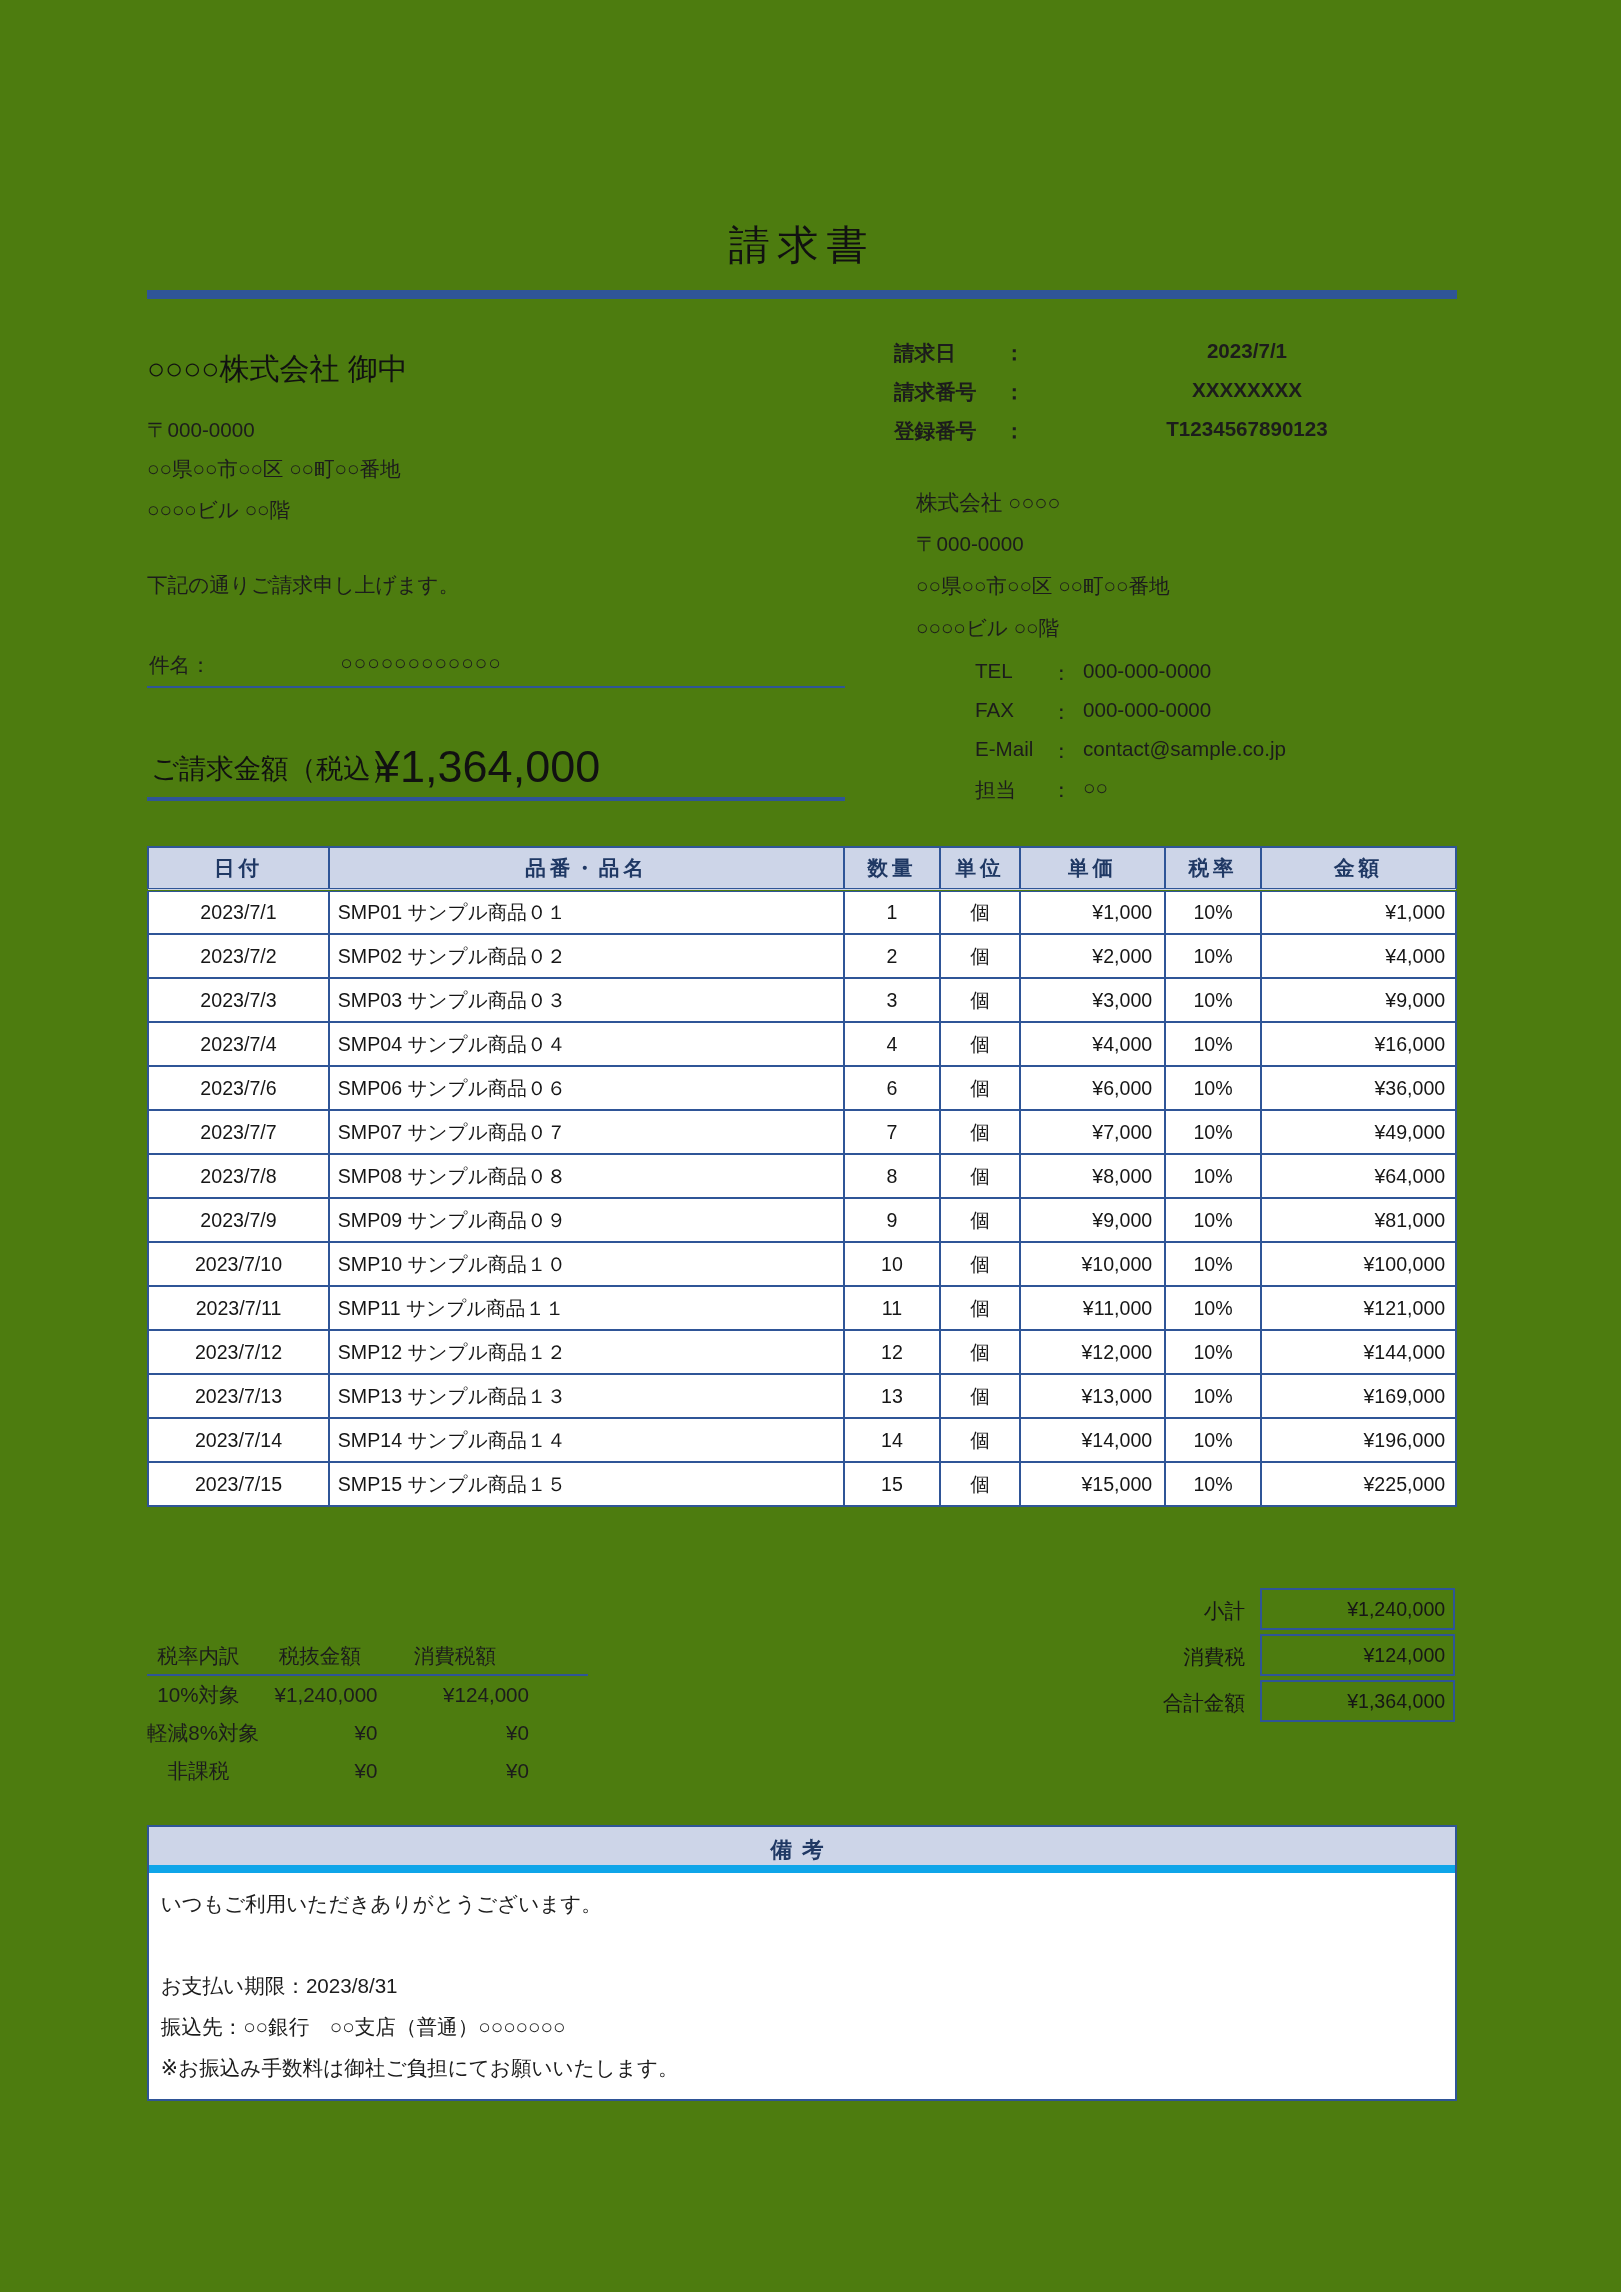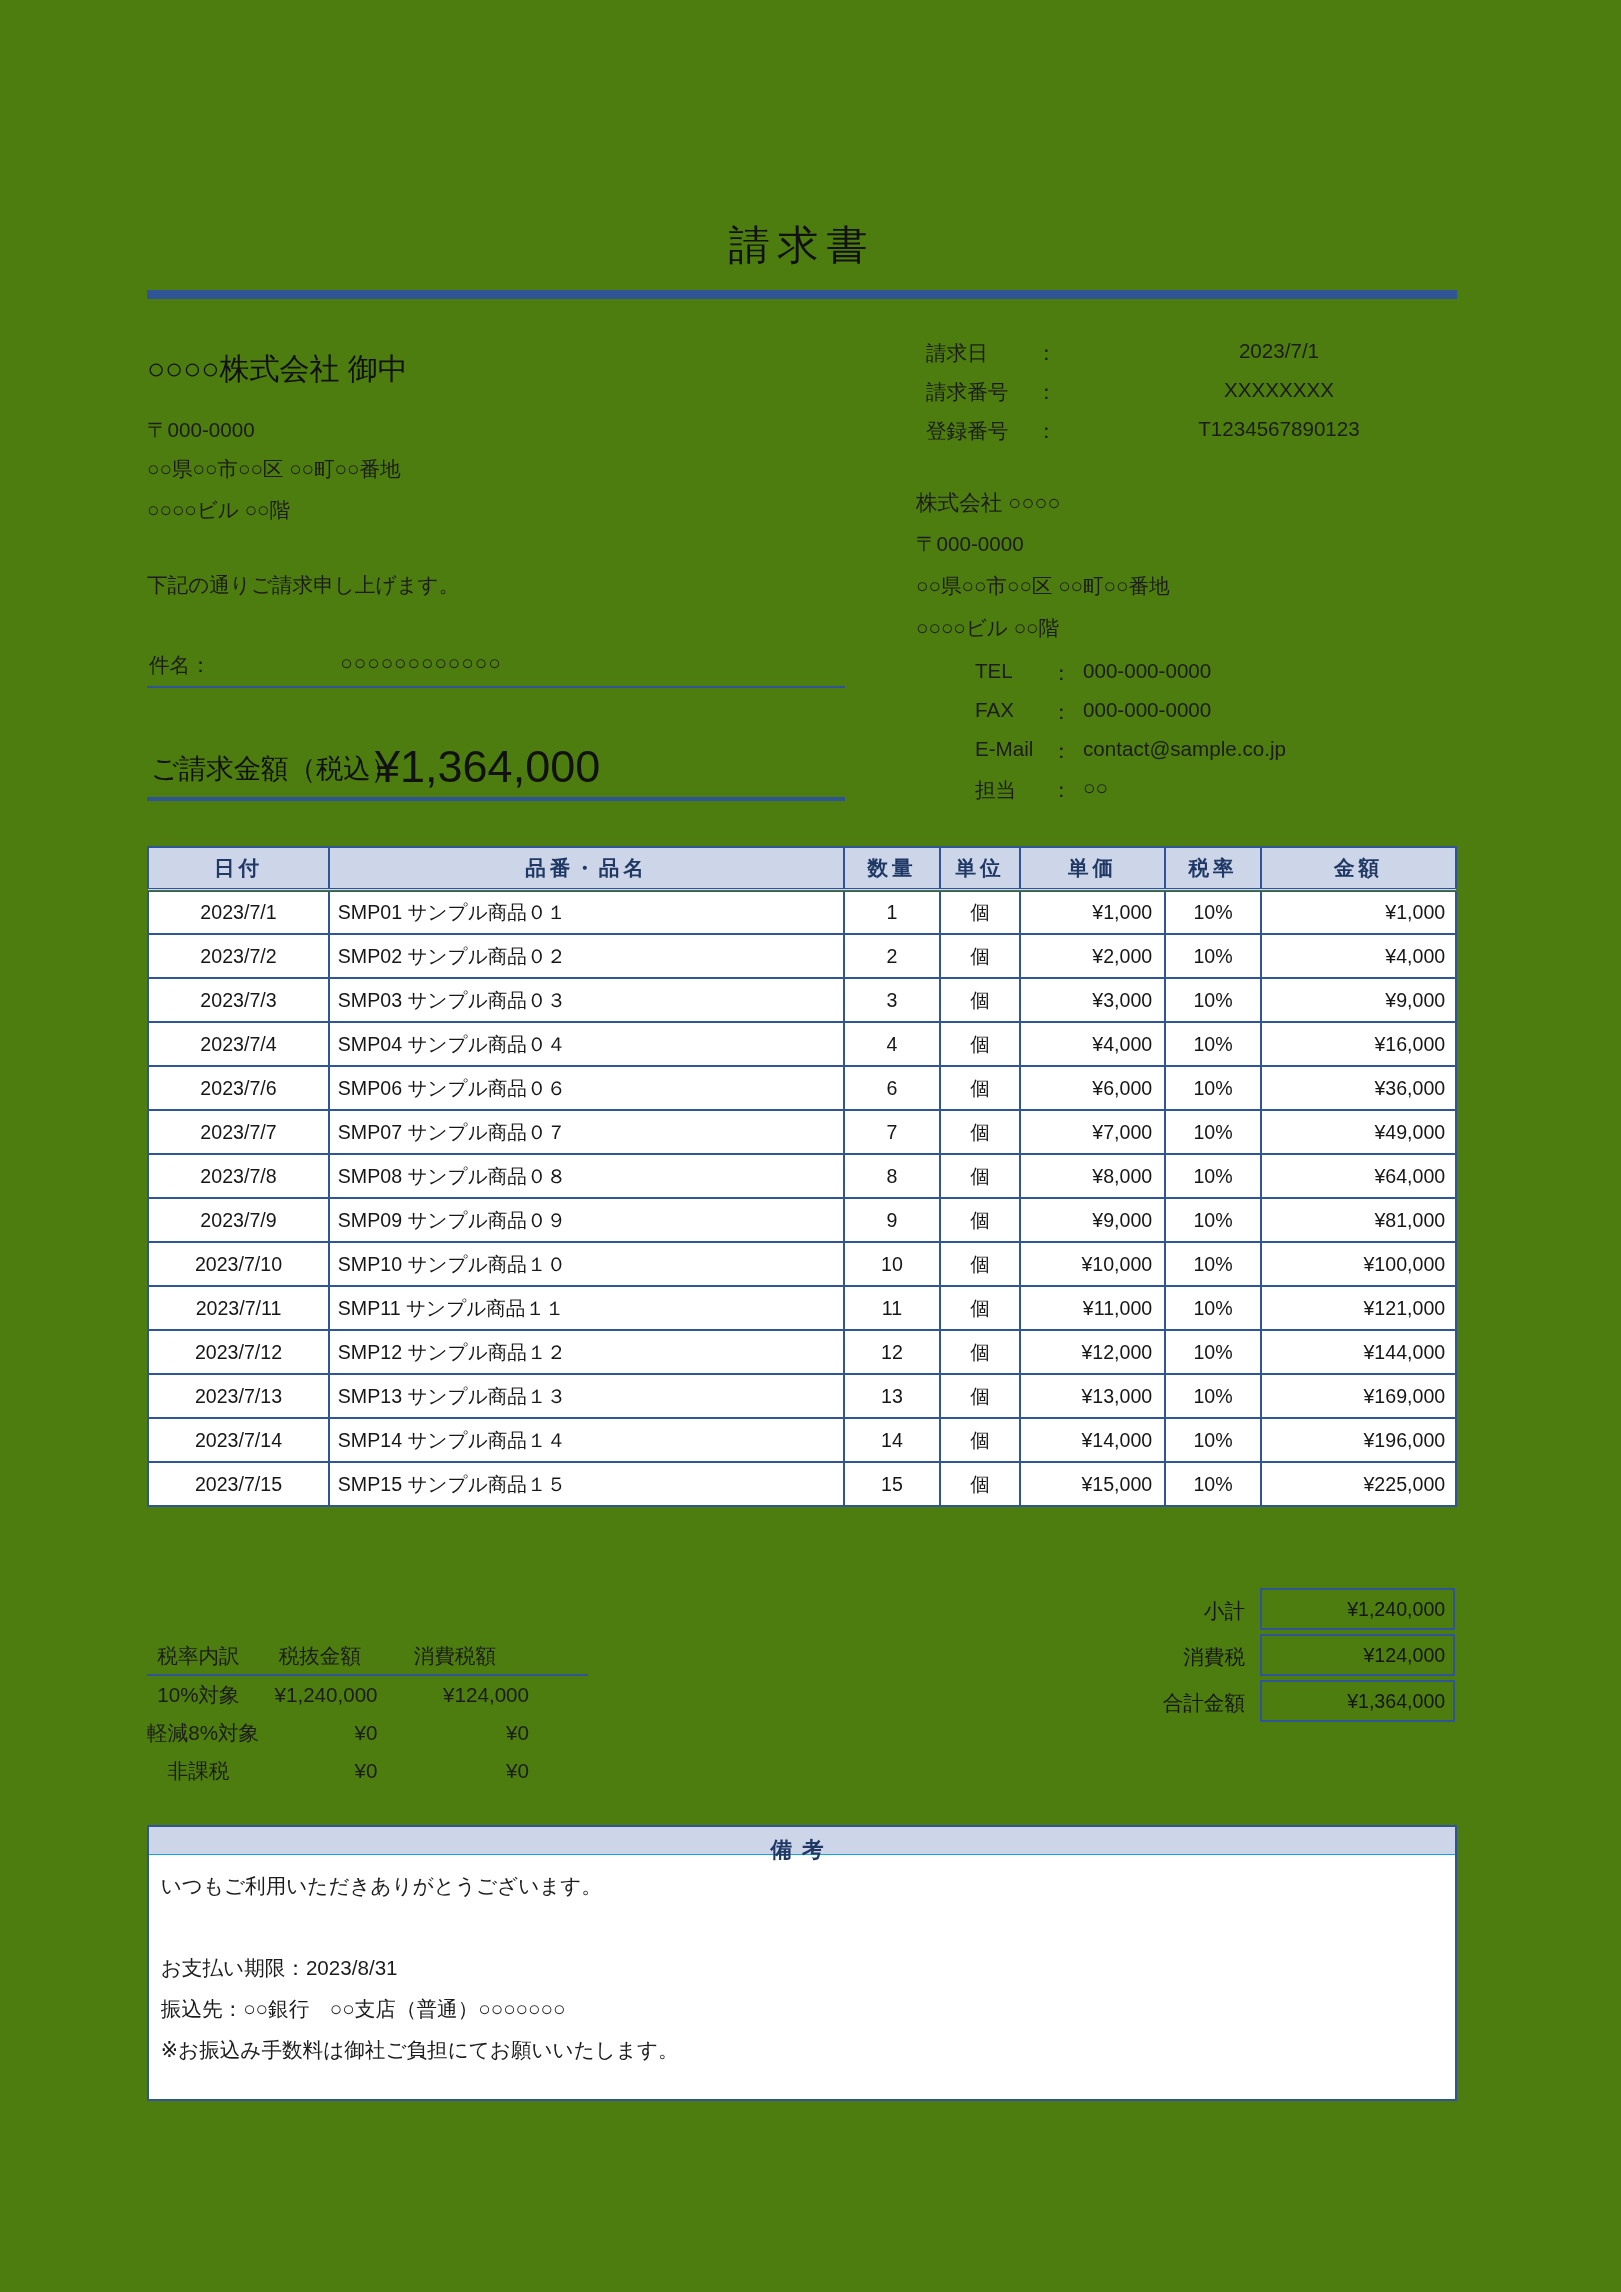--- a/index.html
+++ b/index.html
@@ -36,21 +36,21 @@
   .subject-value { position:absolute; left:78px; top:5.9px; width:392px; text-align:center; font-size:20.6px; letter-spacing:1px; }
 
   .amount-banner {
     position:absolute; top:727px; left:147px; width:698px; height:74px;
     border-bottom:4.9px solid #2f5597;
   }
   .amount-label { position:absolute; left:3.9px; bottom:9.8px; font-size:27.4px; color:#111; }
   .amount-value { position:absolute; left:228px; bottom:3.9px; font-size:45px; color:#111; }
 
   
-  .meta-block { position:absolute; top:331px; left:926px; width:519px; }
+  .meta-block { position:absolute; top:331px; left:894px; width:519px;font-weight:bold; }
   .meta-row { position:relative; height:39px; font-size:20.6px; }
   .meta-label { position:absolute; left:0; top:7.8px; }
   .meta-colon { position:absolute; left:110px; top:7.8px; }
   .meta-value { position:absolute; left:206px; top:7.8px; width:294px; text-align:center; }
 
   
   .issuer-block { position:absolute; top:488px; left:916px; width:529px; font-size:20.6px; }
   .issuer-name { position:absolute; top:0; left:0; font-size:21.6px; }
   .issuer-postal { position:absolute; top:42px; left:0; }
   .issuer-addr1 { position:absolute; top:84px; left:0; }
@@ -116,21 +116,21 @@
   .taxbd-row .cat { text-align:center; white-space:nowrap; }
   .taxbd-row .base { text-align:right; }
   .taxbd-row .tax { text-align:right; }
 
   
   .notes {
     position:absolute; top:1825px; left:147px; width:1310px; height:276px;
     border:2.9px solid #2f5597; background:#fff;
   }
   .notes-header {
-    height:28px; background:#cdd5e8; border-bottom:1px solid #0ea5e9;
+    height:46px; background:#cdd5e8; border-bottom:8px solid #0ea5e9;
     text-align:center; line-height:46px;
     font-size:21.6px; font-weight:bold; letter-spacing:9.8px; color:#1f3864;
   }
   .notes-body { padding:9.8px 11.8px 0 11.8px; }
   .note-line { height:41px; line-height:41px; font-size:20.6px; white-space:nowrap; }
 </style>
 </head>
 <body>
 
 <div class="page">

